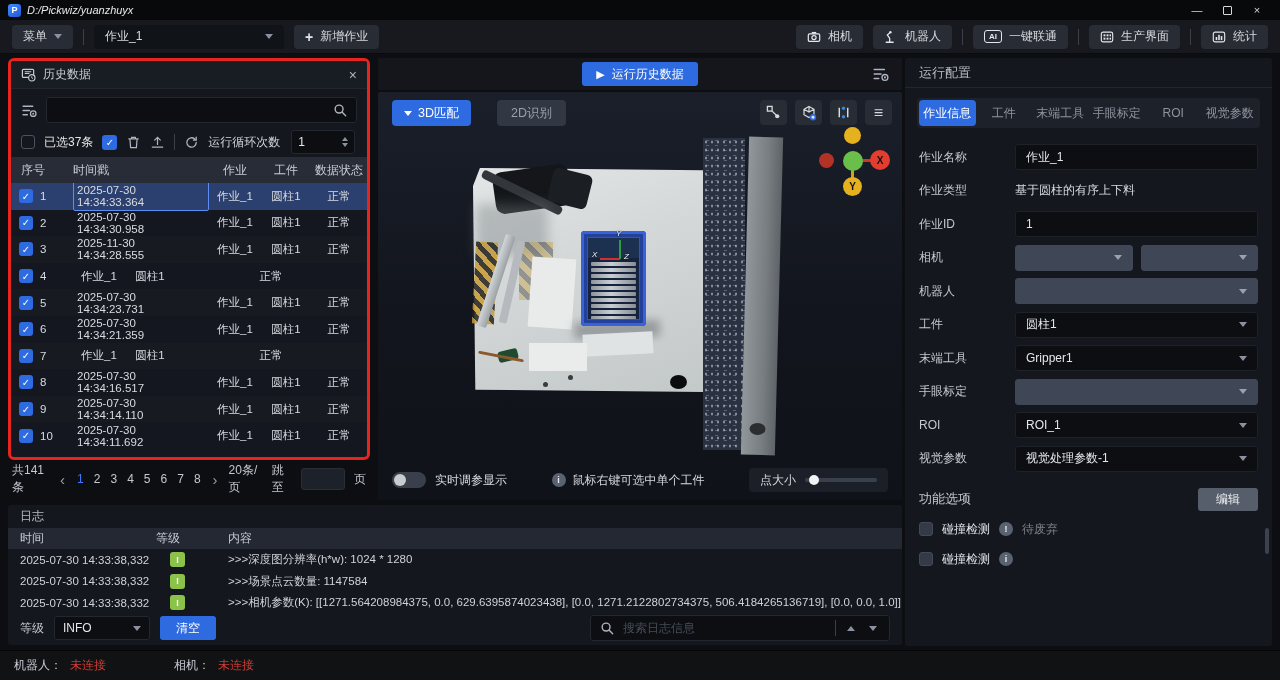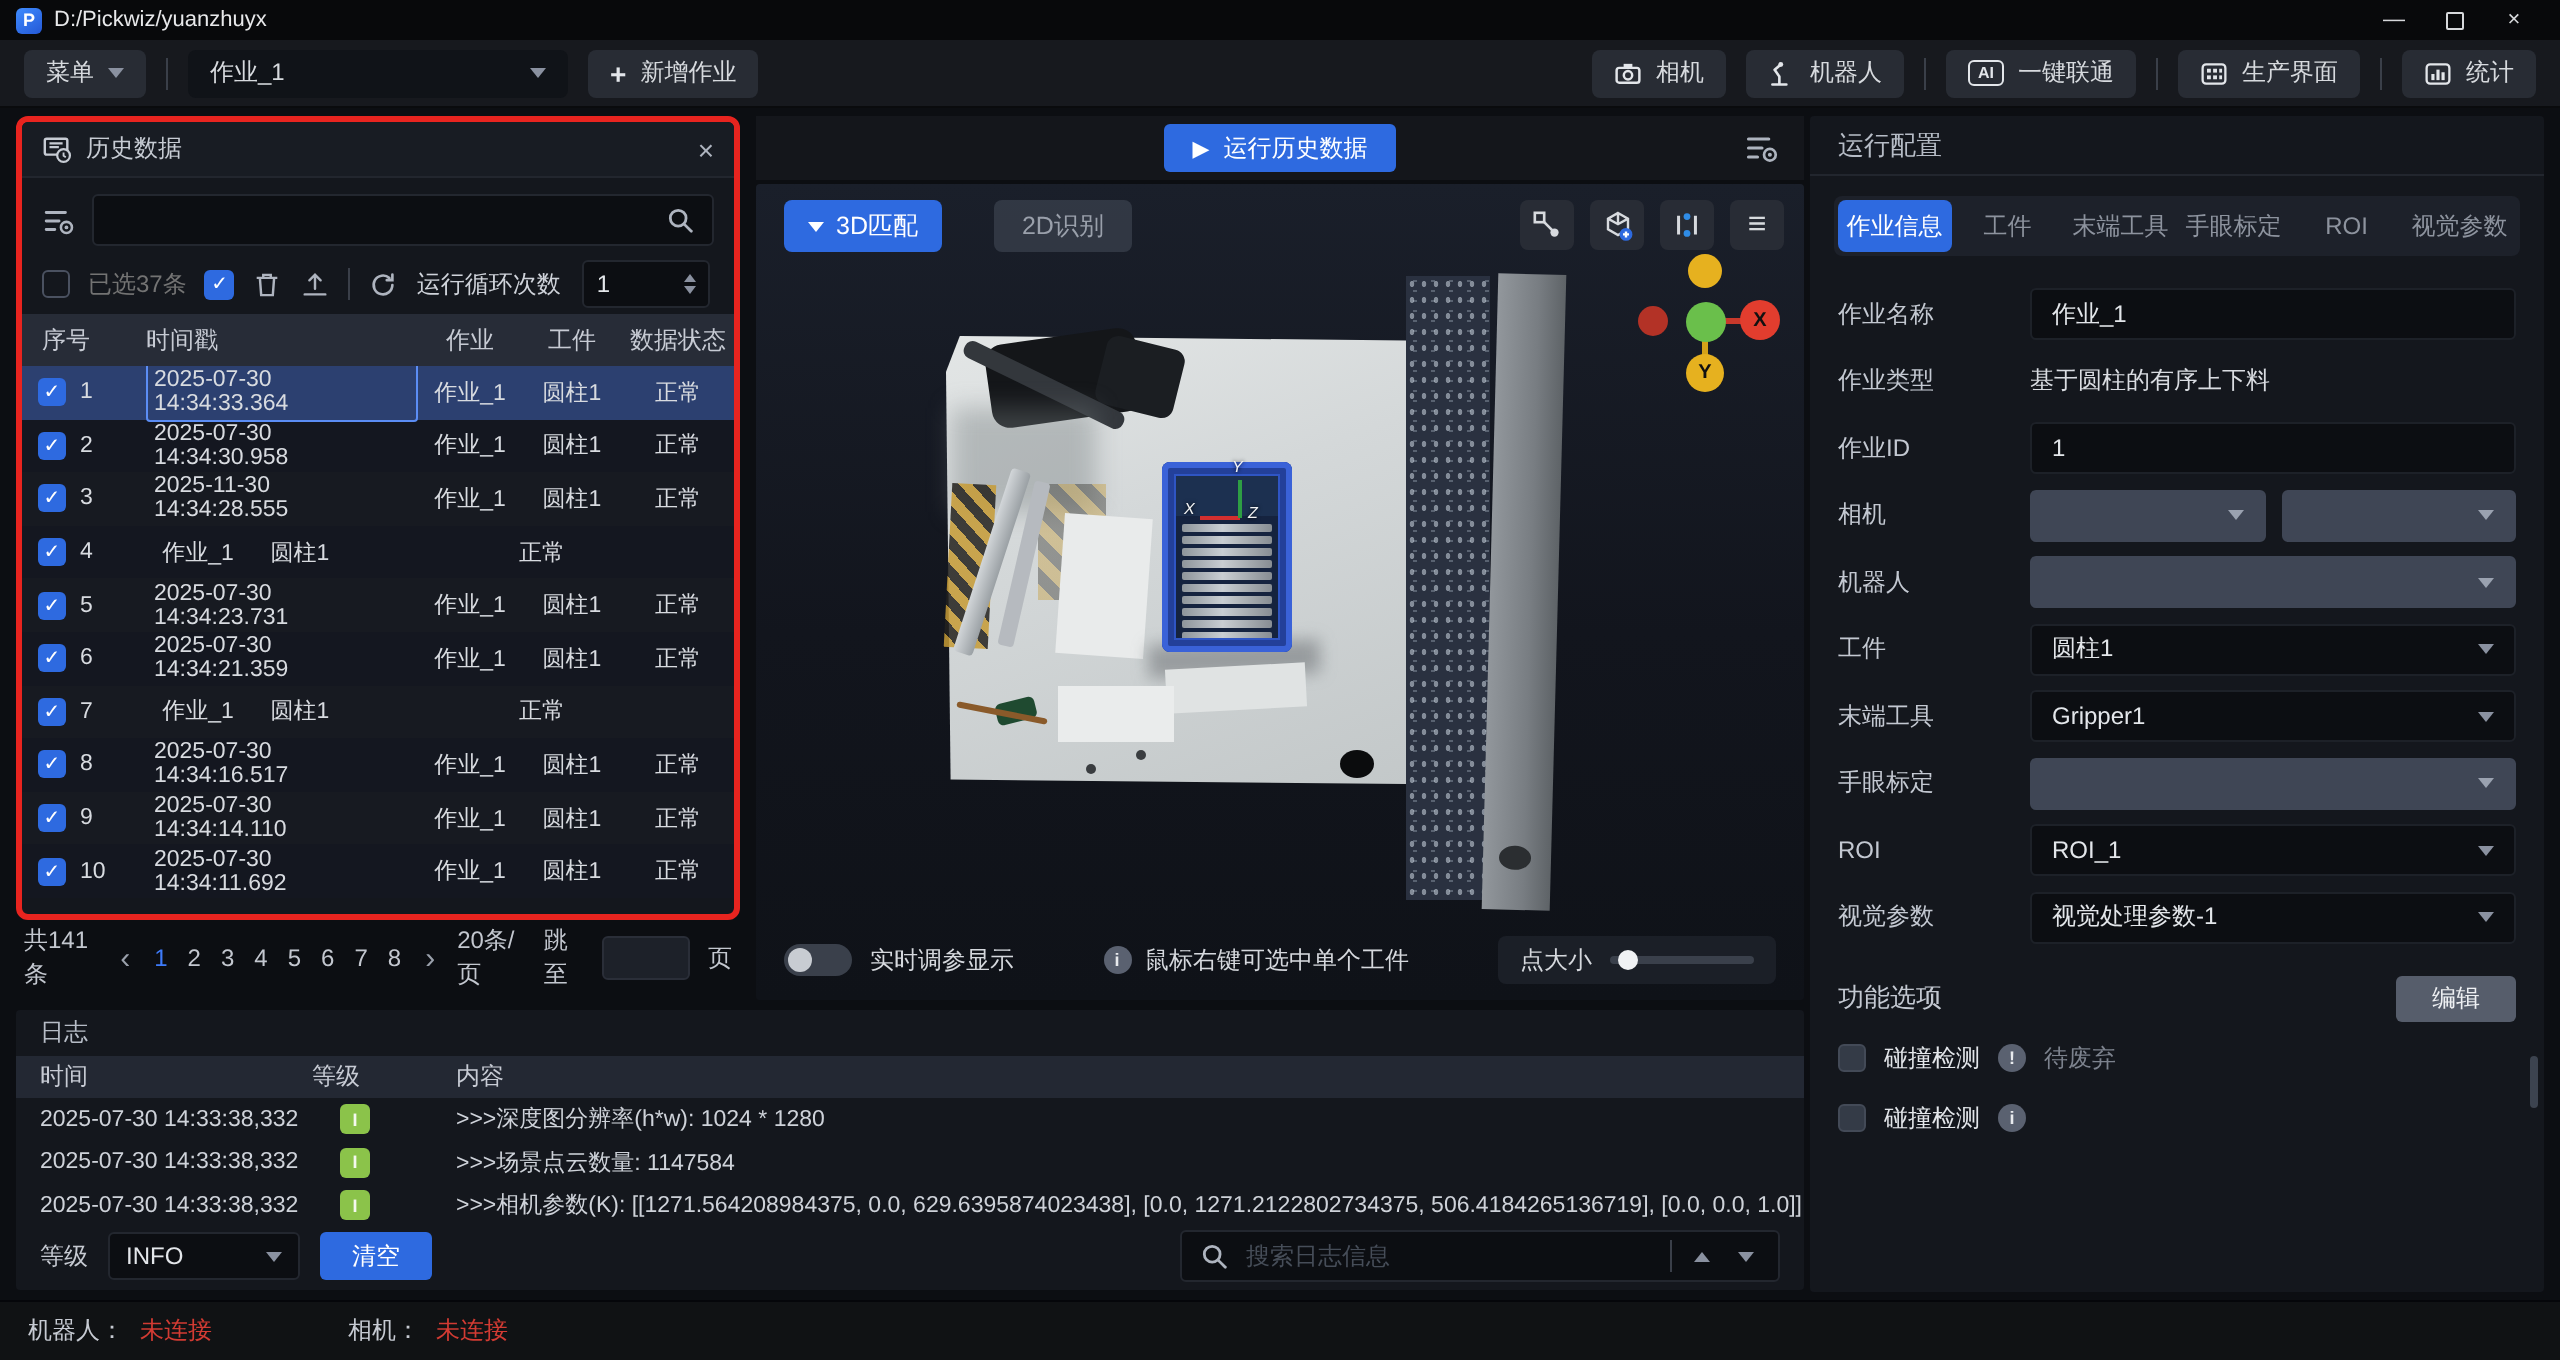--- a/index.html
+++ b/index.html
@@ -7,21 +7,21 @@
   body {
     font-family: "Liberation Sans", sans-serif;
     background:#0c0e12; color:#d7dade; font-size:12px;
     position:relative;
   }
   
   .titlebar{position:absolute;left:0;top:0;width:1280px;height:20px;background:#08090b;
     display:flex;align-items:center;gap:6px;padding:0 8px;}
   .logo{width:13px;height:13px;border-radius:3px;background:linear-gradient(145deg,#3f8cff,#2458d6);
     color:#fff;font-size:9px;font-weight:bold;display:flex;align-items:center;justify-content:center;}
-  .title-text{color:#e8e9eb;font-size:11px;}
+  .title-text{color:#e8e9eb;font-size:11px;font-style:italic;}
   .win-controls{margin-left:auto;display:flex;align-items:center;}
   .win-btn{width:30px;height:20px;display:flex;align-items:center;justify-content:center;color:#d6d8db;font-size:11px;}
   .max-box{width:9px;height:9px;border:1.2px solid #d6d8db;border-radius:1px;}
   
   .menubar{position:absolute;left:0;top:20px;width:1280px;height:34px;background:#17191e;
     border-bottom:1px solid #0a0b0d;display:flex;align-items:center;gap:10px;padding:0 12px;}
   .btn-dark{background:#282c34;border-radius:4px;height:24px;display:inline-flex;align-items:center;
     gap:7px;padding:0 11px;color:#d7dade;font-size:12px;cursor:default;}
   .job-select{background:#101318;width:190px;justify-content:space-between;}
   .vdiv{width:1px;height:16px;background:#3a3f49;}
@@ -299,21 +299,21 @@
     <span class="hp-search">
       <input style="">
       <svg width="15" height="15" viewBox="0 0 16 16">
           <circle cx="6.5" cy="6.5" r="4.2" fill="none" stroke="#aeb4bf" stroke-width="1.5"></circle>
           <path d="M9.8 9.8L13.5 13.5" stroke="#aeb4bf" stroke-width="1.5" stroke-linecap="round"></path>
         </svg>
     </span>
   </div>
   <div class="hp-toolbar">
     <span class="chk"></span>
-    <span style="color:#737373">已选37条</span>
+    <span style="color:#e5e5e5">已选37条</span>
     <span class="chk-blue">✓</span>
     <svg width="15" height="15" viewBox="0 0 16 16">
         <path d="M2.5 4.2h11 M6 4.2V2.6h4v1.6 M4.2 4.2l.7 9.2h6.2l.7-9.2" fill="none" stroke="#aeb4bf" stroke-width="1.3"></path>
       </svg>
     <svg width="15" height="15" viewBox="0 0 16 16">
         <path d="M8 10V2.8 M5 5.5L8 2.5l3 3 M2.5 13h11" fill="none" stroke="#aeb4bf" stroke-width="1.3" stroke-linecap="round"></path>
       </svg>
     <span class="vdiv"></span>
     <svg width="15" height="15" viewBox="0 0 16 16">
         <path d="M13 8a5 5 0 1 1-1.6-3.7 M13 2.4v3h-3" fill="none" stroke="#aeb4bf" stroke-width="1.4" stroke-linecap="round"></path>

